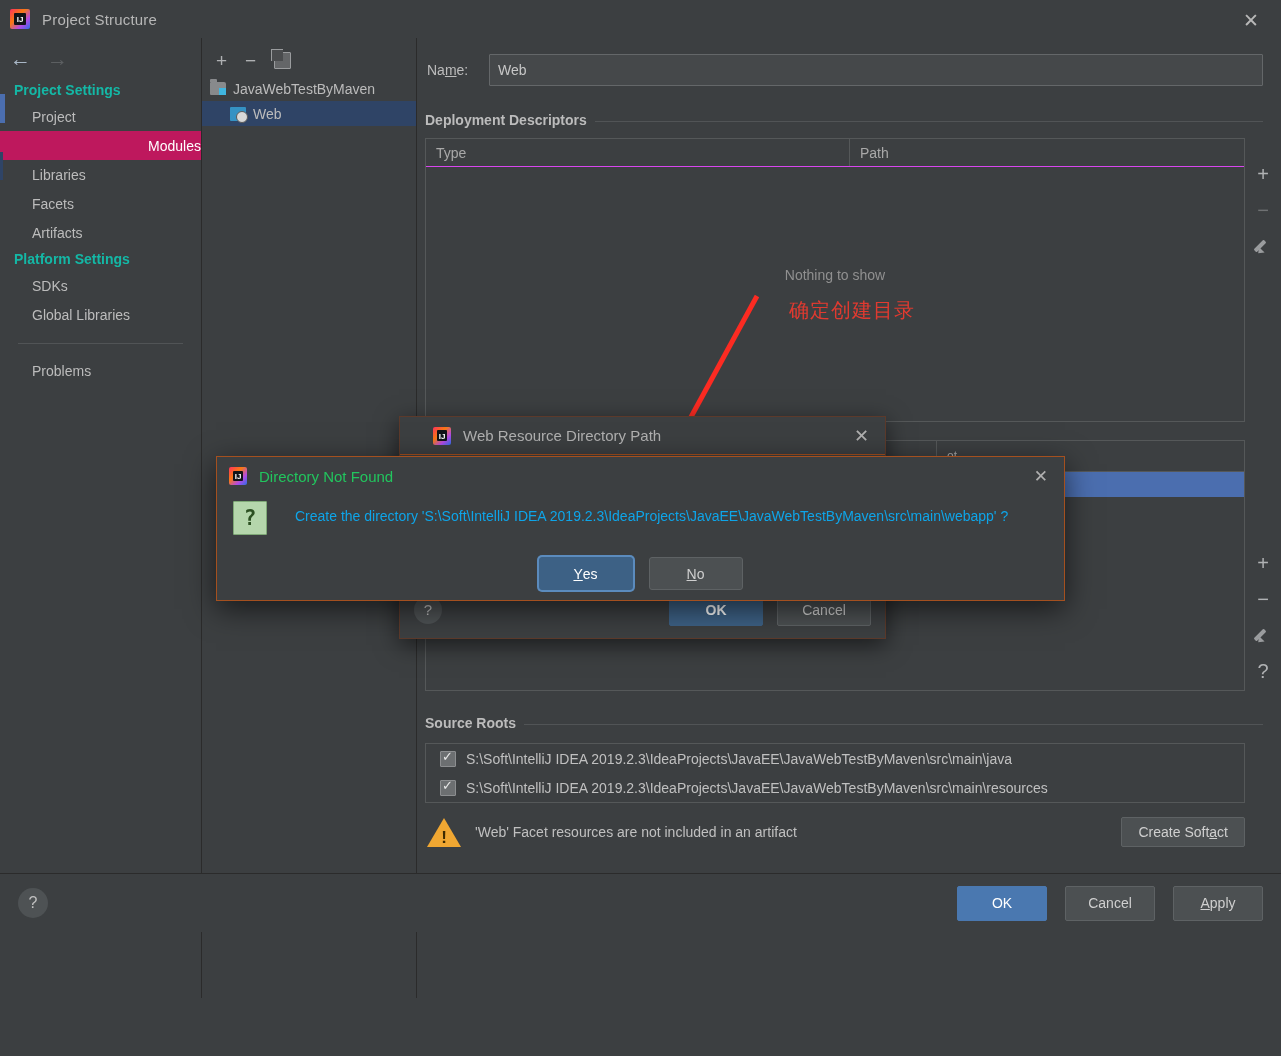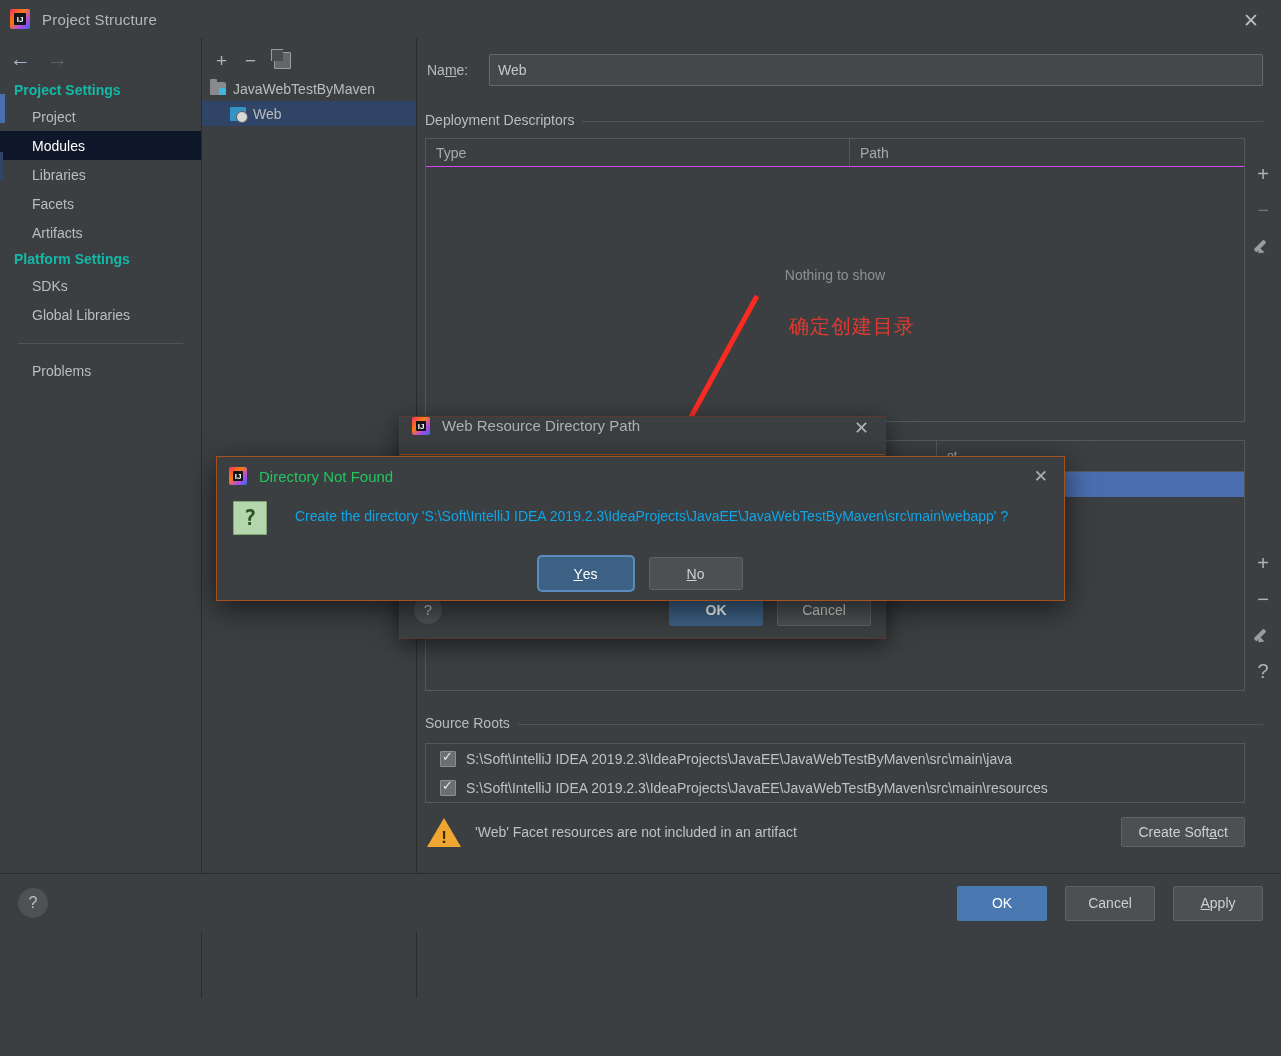--- a/index.html
+++ b/index.html
@@ -65,21 +65,21 @@
   .nav-arrow.disabled { color: #5c5f61; cursor: default; }
 
   .sb-group {
     font-weight: bold; color: #14b8a6; font-size: 14px;
     padding: 4px 0 4px 14px;
   }
   .sb-item {
     height: 29px; display: flex; align-items: center;
     padding-left: 32px; font-size: 14px; color: #bcbcbc; cursor: pointer;
   }
-  .sb-item.selected { background: #0f172a; color: #ffffff; }
+  .sb-item.selected { background: #be185d; color: #ffffff; justify-content: flex-end; }
   .sb-sep { height: 1px; background: #515456; margin: 14px 18px 12px 18px; }
 
   .left-blue-frag {
     position: absolute; left: 0; top: 94px; width: 5px; height: 29px;
     background: #4b6eaf;
   }
   .left-dark-frag {
     position: absolute; left: 0; top: 152px; width: 3px; height: 28px;
     background: #2f4466;
   }
@@ -135,21 +135,21 @@
   }
   .name-row { display: flex; align-items: center; padding: 16px 18px 8px 10px; justify-content: space-between; }
   .name-label { font-size: 14px; color: #bcbcbc; width: 62px; }
   .name-label u { text-decoration: underline; }
   .name-input {
     flex: 1; height: 30px; background: #45484a; border: 1px solid #646769;
     color: #c7c7c7; font-size: 14px; padding: 0 8px; border-radius: 1px;
     font-family: "Liberation Sans", sans-serif; outline: none;
   }
 
-  .sect-title { position: relative; margin: 18px 18px 0 8px; height: 18px; }
+  .sect-title { position: relative; margin: 18px 18px 0 8px; height: 18px; font-weight: bold; }
   .sect-title span { font-size: 14px; color: #bcbcbc; background: #3c3f41; padding-right: 8px; position: relative; z-index: 2; }
   .sect-title::after {
     content: ""; position: absolute; left: 0; right: 0; top: 9px; height: 1px;
     background: #515456; z-index: 1;
   }
 
   .tablewrap { position: relative; margin: 8px 36px 0 8px; border: 1px solid #555859; }
   .thead { display: flex; height: 27px; background: #3c3f41; border-bottom: 1px solid #d946ef; }
   .th { font-size: 14px; color: #a9a9a9; display: flex; align-items: center; padding-left: 10px; }
   .th.col-type { width: 413px; border-right: 1px solid #555859; }
@@ -239,35 +239,36 @@
     height: 33px; min-width: 88px; margin-right: 18px; border-radius: 2px;
     font-size: 14px; cursor: pointer; font-family: "Liberation Sans", sans-serif;
     display: flex; align-items: center; justify-content: center;
   }
   .bb-ok { background: #4a78b0; border: 1px solid #4a78b0; color: #ffffff; }
   .bb-plain { background: #4c5052; border: 1px solid #5e6264; color: #cfcfcf; }
   .bb-btn u { text-decoration: underline; }
 
   
   .anno-text {
-    position: absolute; left: 789px; top: 313px; color: #e03a30;
+    position: absolute; left: 789px; top: 297px; color: #e03a30;
     font-size: 20px; letter-spacing: 1px;
     font-family: "DejaVu Sans", sans-serif; pointer-events: none;
   }
   .anno-arrow { position: absolute; left: 0; top: 0; pointer-events: none; }
 
   
   .dlg-web {
     position: absolute; left: 399px; top: 416px; width: 485px; height: 221px;
     background: #3c3f41; border: 1px solid #5c3a2b;
     box-shadow: 0 6px 22px rgba(0,0,0,.55);
   }
   .dlg-web-tb {
-    height: 37px; display: flex; 
+    height: 37px; display: flex; align-items: center;
     border-bottom: 1px solid #a4501f;
+    padding-left: 21px;
   }
   .dlg-web-tb .ic { width: 18px; height: 18px; margin-left: 12px; }
   .dlg-web-tb .ttl { margin-left: 12px; font-size: 15px; color: #b0b0b0; }
   .dlg-web-tb .x {
     margin-left: auto; margin-right: 16px; font-size: 18px; color: #b0b0b0; cursor: pointer;
   }
   .dlg-web-body { height: 125px; }
   .dlg-web-foot {
     height: 57px; border-top: 1px solid #a4501f; display: flex; align-items: center;
     padding: 0 14px;

